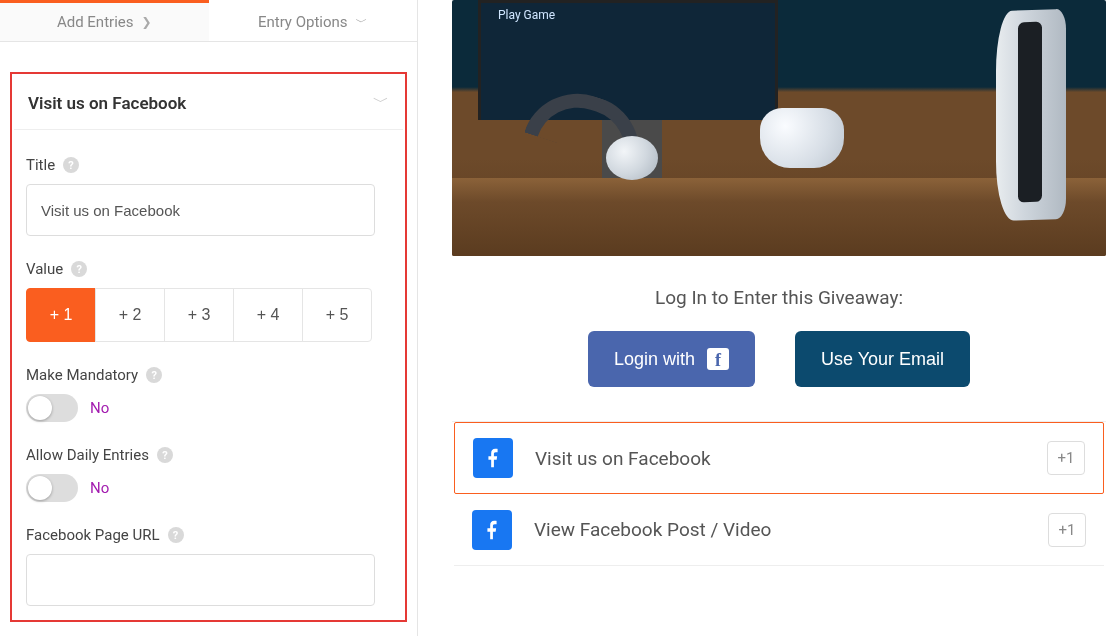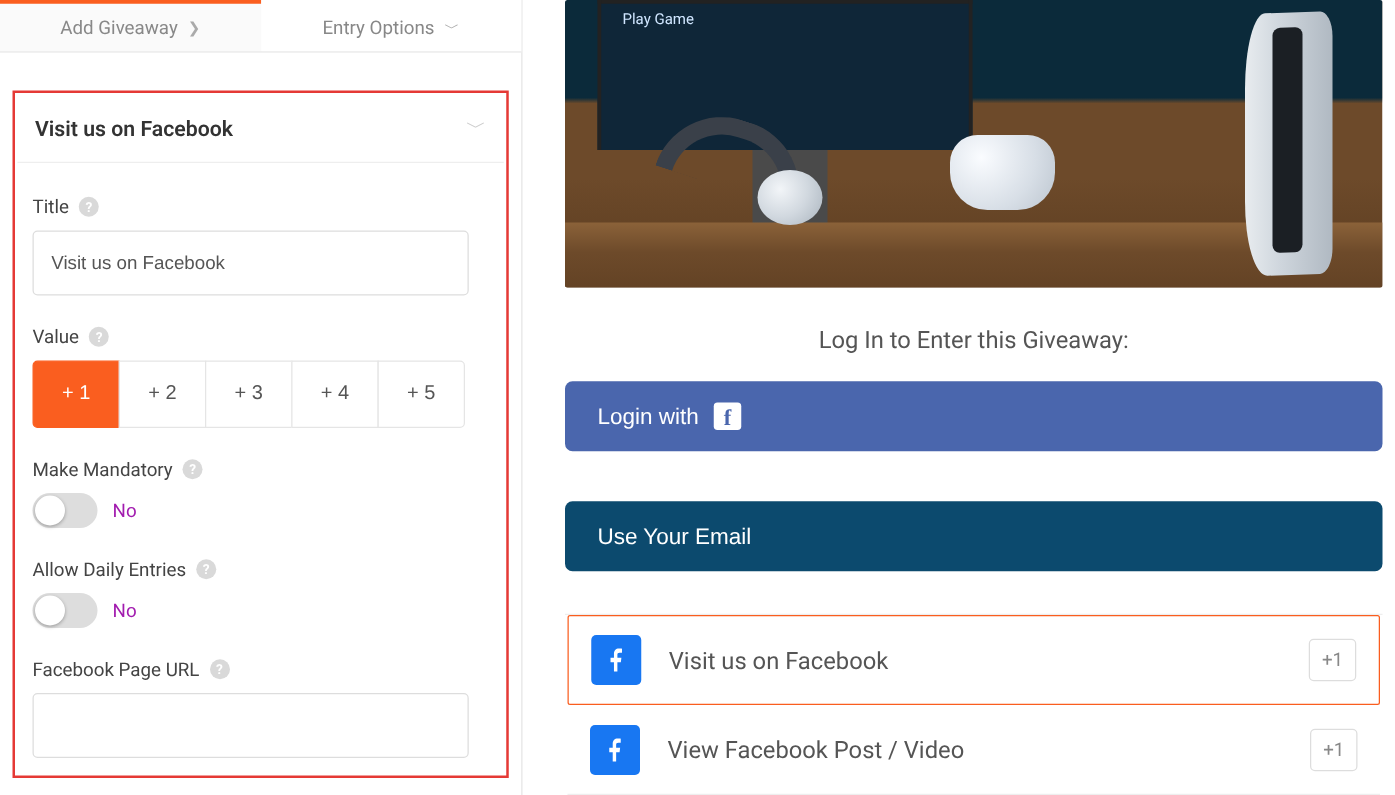--- a/index.html
+++ b/index.html
@@ -243,21 +243,20 @@
   }
   .login-title {
     font-size: 19px;
     color: #555;
     margin-bottom: 22px;
   }
   .login-buttons {
     display: flex;
     justify-content: center;
     gap: 40px;
-    flex-direction: column;
   }
   .btn {
     height: 56px;
     padding: 0 26px;
     border: none;
     border-radius: 6px;
     font-size: 18px;
     color: #fff;
     cursor: pointer;
     display: inline-flex;
@@ -312,21 +311,21 @@
     font-size: 15px; color: #888;
   }
 </style>
 </head>
 <body>
 
 <div class="editor">
 
   <div class="tabs">
     <div class="tab add-actions">
-      <span>Add Giveaway</span>
+      <span>Add Entries</span>
       <span class="chevron">❯</span>
     </div>
     <div class="tab entry-options">
       <span>Entry Options</span>
       <span class="chevron">﹀</span>
     </div>
   </div>
 
   <div class="scroll-area">
     <div class="highlight-box">

